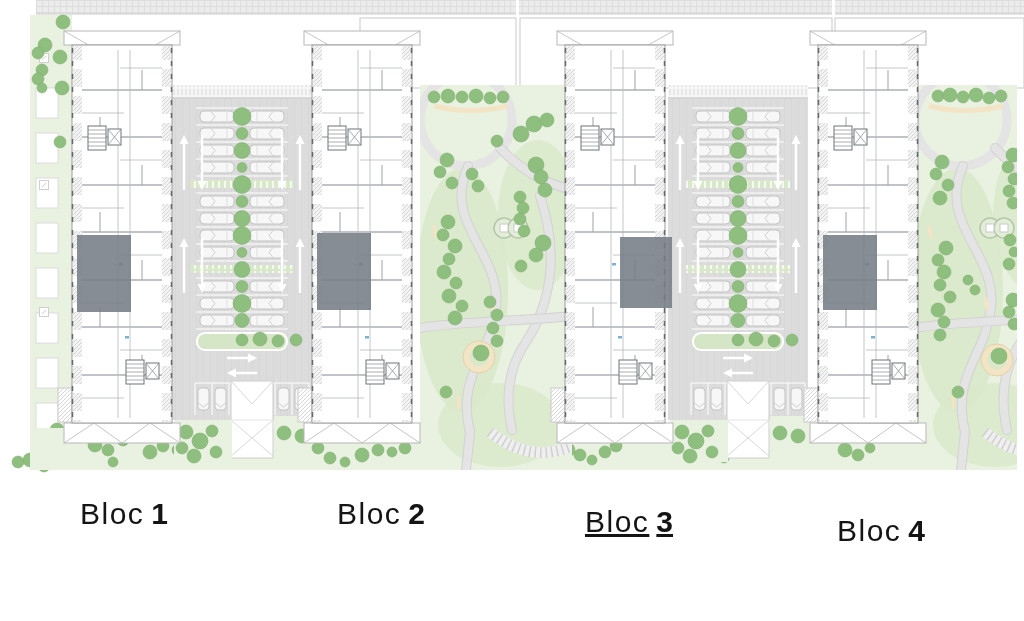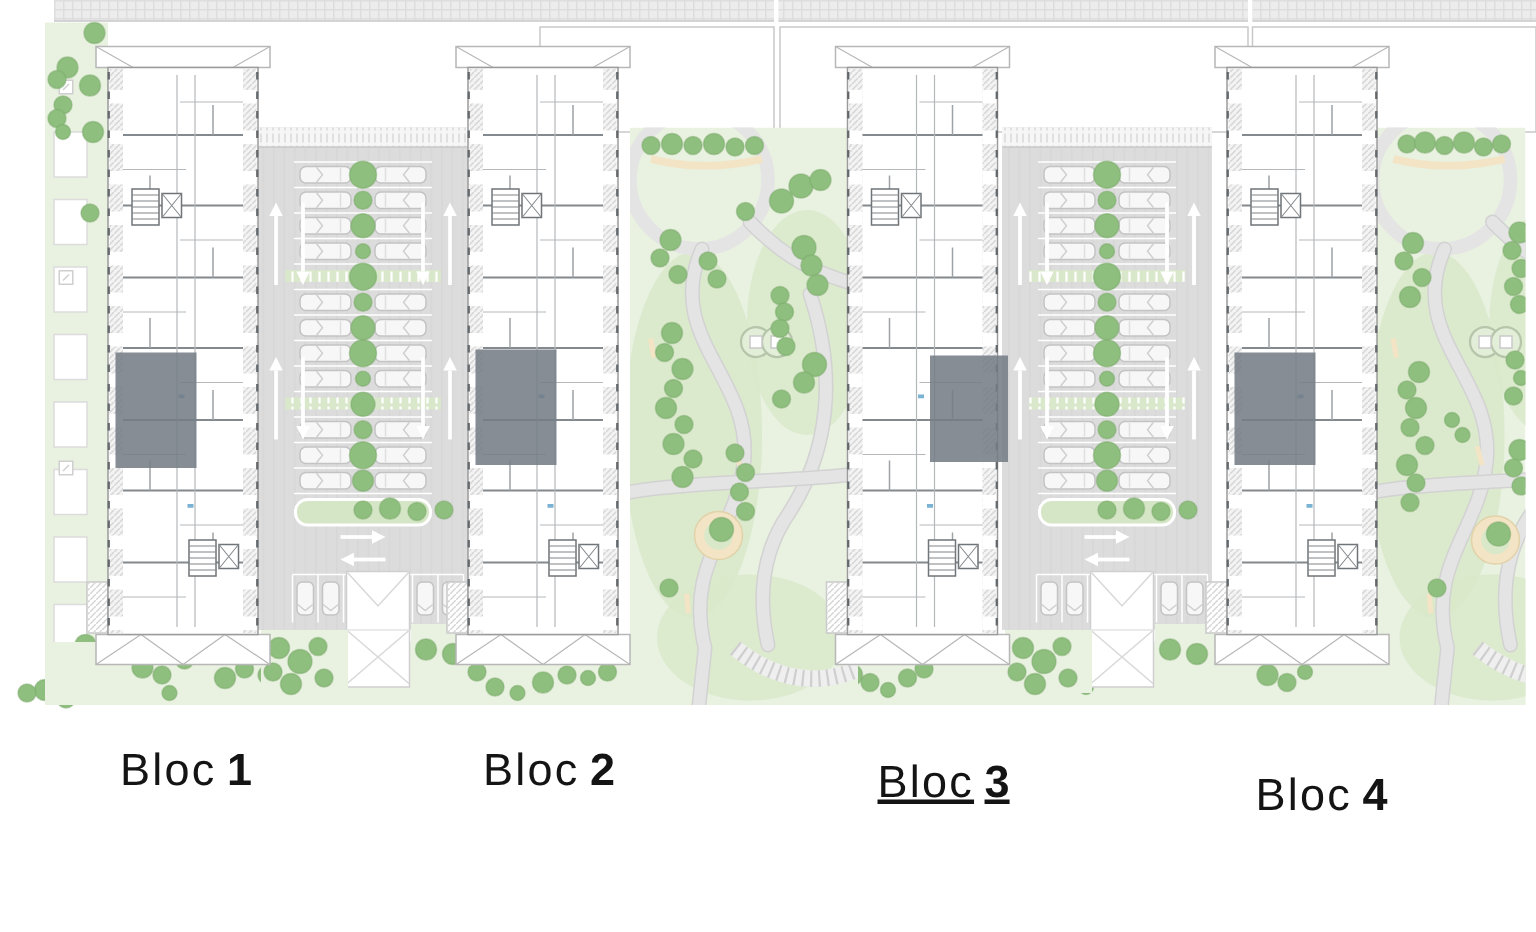--- a/index.html
+++ b/index.html
@@ -3,21 +3,21 @@
 <meta charset="utf-8">
 <style>
   html,body{margin:0;padding:0;background:#ffffff;}
   .stage{position:relative;width:1024px;height:621px;background:#fff;overflow:hidden;
          font-family:"Liberation Sans",sans-serif;}
   svg{position:absolute;left:0;top:0;}
   .bloc-label{position:absolute;font-size:30px;font-weight:400;color:#141414;
               letter-spacing:1.5px;white-space:nowrap;}
   .bloc-label b{font-weight:700;margin-left:7px;letter-spacing:0;}
   #label-0{left:80px;top:497px;}
-  #label-1{left:322px;top:497px;}
+  #label-1{left:337px;top:497px;}
   #label-2{left:585px;top:505px;text-decoration:underline;}
   #label-3{left:837px;top:514px;}
 </style>
 </head>
 <body>
 
 <div class="stage">
   <svg id="plan" width="1024" height="621" viewBox="0 0 1024 621">
     <defs>
       <pattern id="pat-grid" width="6" height="6" patternUnits="userSpaceOnUse">

